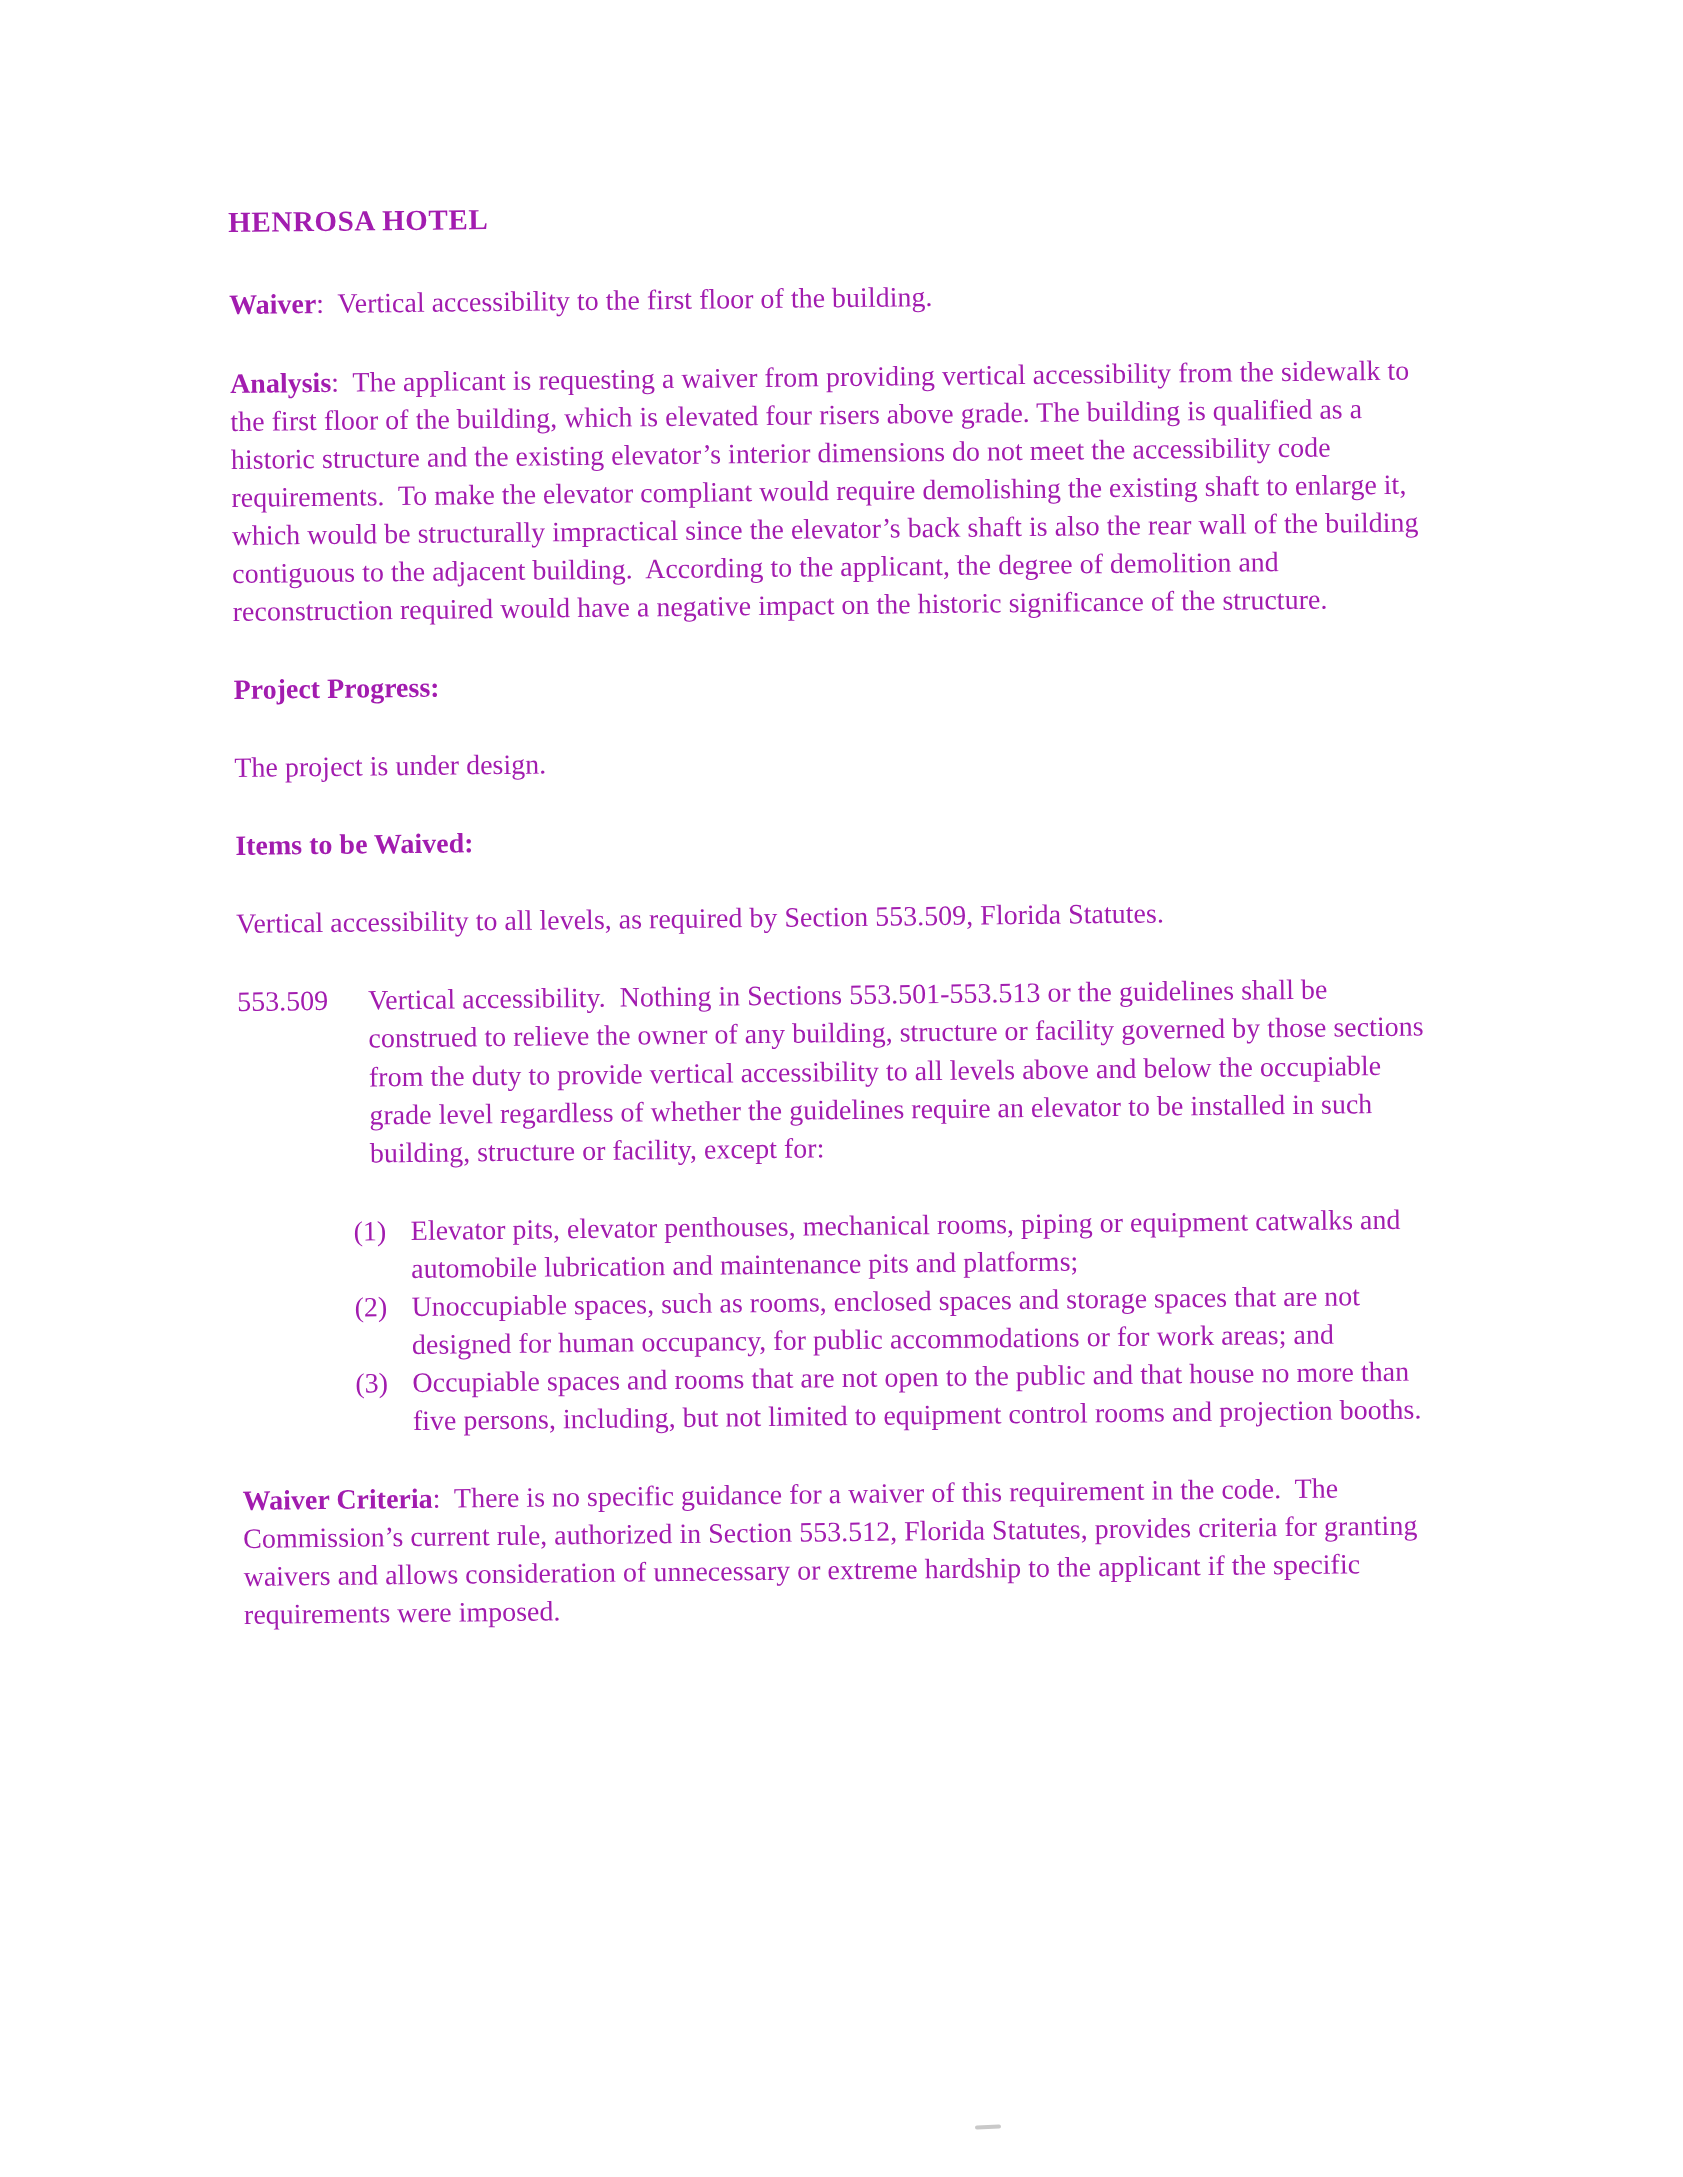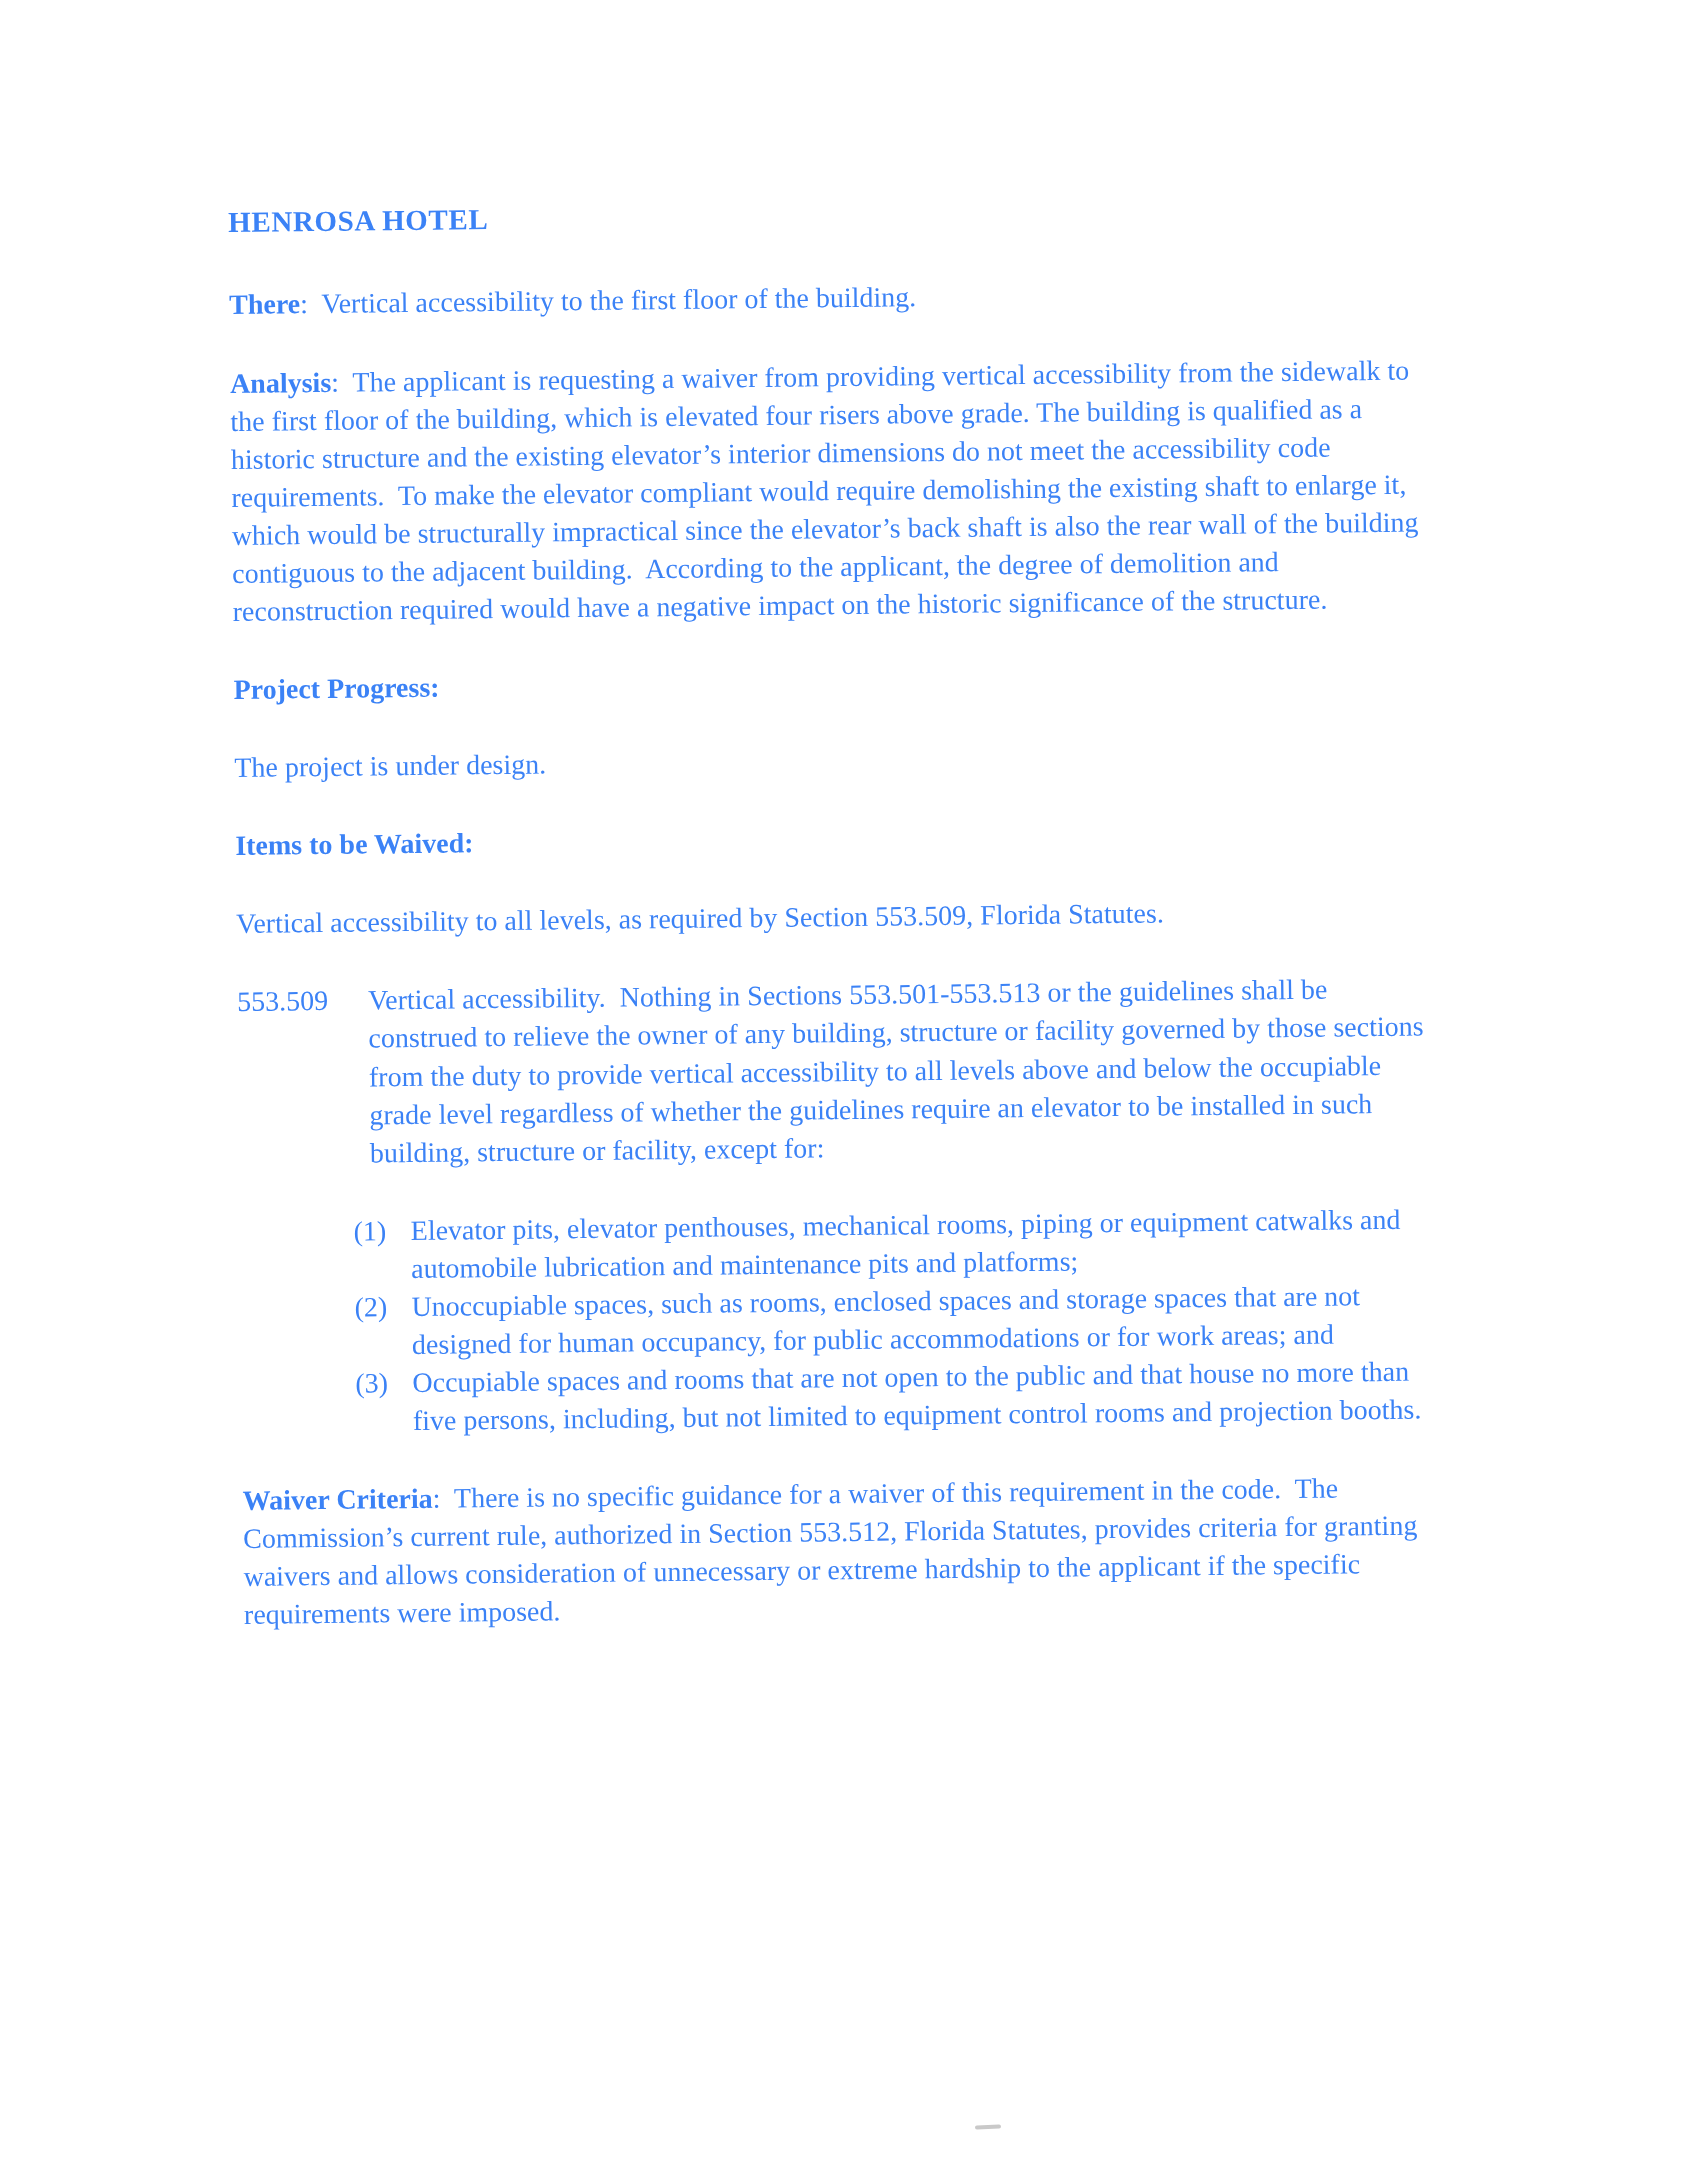--- a/index.html
+++ b/index.html
@@ -7,21 +7,21 @@
   body {
     background: #ffffff;
     font-family: "Liberation Serif", "DejaVu Serif", serif;
   }
   .page {
     position: relative;
     width: 1683px;
     height: 2177px;
     background: #ffffff;
     overflow: hidden;
-    color: #3b82f6;
+    color: #a21caf;
   }
   .content {
     position: absolute;
     left: 228px;
     top: 203px;
     width: 1206px;
     transform: rotate(-0.65deg);
     transform-origin: 0 0;
     font-size: 28px;
     line-height: 1.36;
@@ -61,21 +61,21 @@
   }
 </style>
 </head>
 <body>
 
 <div class="page">
   <div class="content">
 
     <h1 class="doc-title">HENROSA HOTEL</h1>
 
-    <p class="block"><span class="label">There</span><span>:&nbsp; Vertical accessibility to the first floor of the building.</span></p>
+    <p class="block"><span class="label">Waiver</span><span>:&nbsp; Vertical accessibility to the first floor of the building.</span></p>
 
     <p class="block"><span class="label">Analysis</span><span>:&nbsp; The applicant is requesting a waiver from providing vertical accessibility from the sidewalk to the first floor of the building, which is elevated four risers above grade. The building is qualified as a historic structure and the existing elevator’s interior dimensions do not meet the accessibility code requirements.&nbsp; To make the elevator compliant would require demolishing the existing shaft to enlarge it, which would be structurally impractical since the elevator’s back shaft is also the rear wall of the building contiguous to the adjacent building.&nbsp; According to the applicant, the degree of demolition and reconstruction required would have a negative impact on the historic significance of the structure.</span></p>
 
     <h2 class="heading">Project Progress:</h2>
 
     <p class="block">The project is under design.</p>
 
     <h2 class="heading">Items to be Waived:</h2>
 
     <p class="block">Vertical accessibility to all levels, as required by Section 553.509, Florida Statutes.</p>

